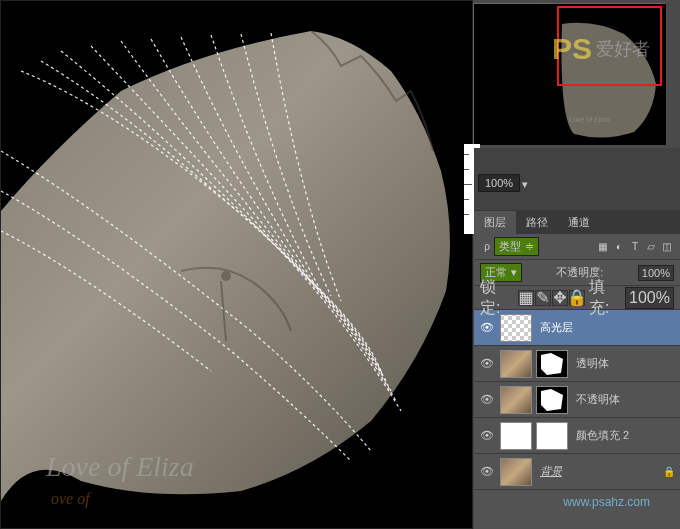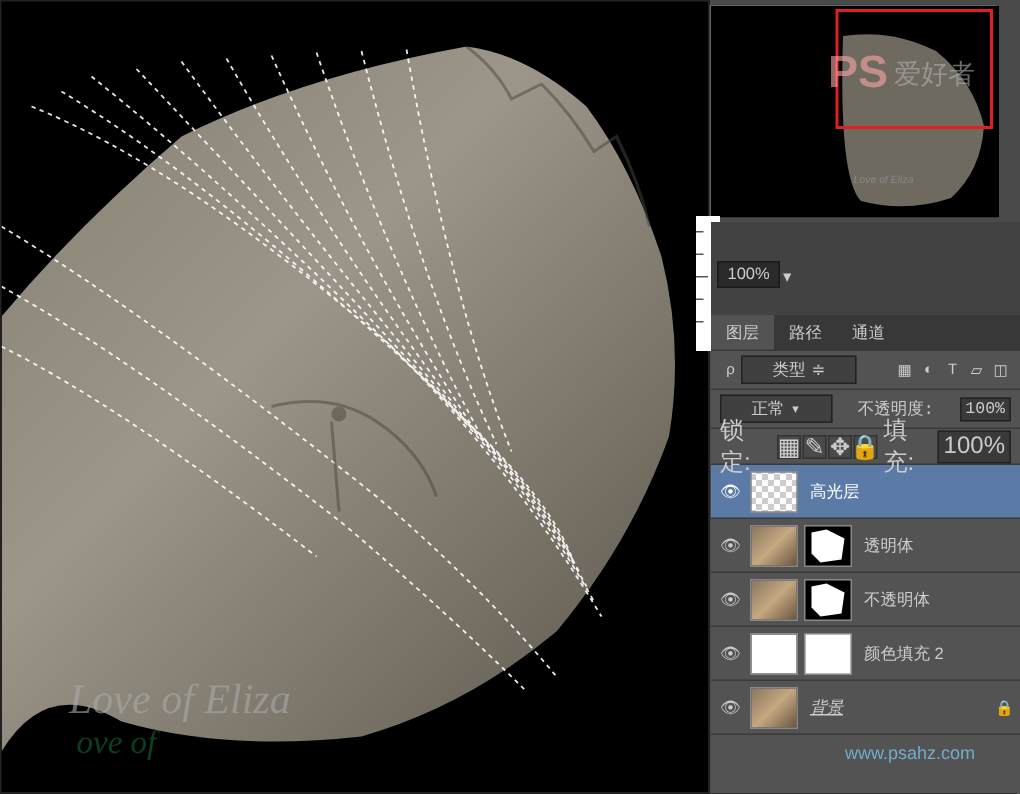--- a/index.html
+++ b/index.html
@@ -1,53 +1,53 @@
 <!DOCTYPE html>
 <html><head>
 <meta charset="utf-8">
 <style>
 * { margin: 0; padding: 0; box-sizing: border-box; }
 body { width: 680px; height: 529px; background: #4a4a4a; font-family: "Microsoft YaHei", sans-serif; font-size: 11px; color: #ccc; overflow: hidden; position: relative; }
 .canvas-area { position: absolute; left: 0; top: 0; width: 473px; height: 529px; background: #000; overflow: hidden; border: 1px solid #222; }
 .veil { position: absolute; left: 0; top: 30px; width: 470px; height: 470px; }
 .watermark-main { position: absolute; bottom: 45px; left: 45px; color: #aaa; font-style: italic; font-family: Georgia, serif; font-size: 28px; opacity: 0.6; }
-.watermark-sub { position: absolute; bottom: 20px; left: 50px; color: #15803d; font-style: italic; font-family: Georgia, serif; font-size: 22px; opacity: 0.5; }
+.watermark-sub { position: absolute; bottom: 20px; left: 50px; color: #a16207; font-style: italic; font-family: Georgia, serif; font-size: 16px; opacity: 0.5; }
 .nav-thumb { position: absolute; right: 15px; top: 3px; width: 192px; height: 141px; background: #000; border: 1px solid #666; }
 .nav-box { position: absolute; right: 2px; top: 2px; width: 105px; height: 80px; border: 2px solid #e02020; }
 .ruler { position: absolute; left: 464px; top: 144px; width: 16px; height: 90px; background: #fff; }
 .ruler-tick { position: absolute; left: 0; width: 5px; border-top: 1px solid #555; }
 .panel-top { position: absolute; right: 0; top: 148px; width: 206px; height: 62px; background: #424242; }
 .zoom { position: absolute; left: 4px; top: 26px; background: #2a2a2a; padding: 2px 6px; border: 1px solid #1a1a1a; }
 .zoom-arrow { position: absolute; left: 48px; top: 30px; }
-.panel-tabs { position: absolute; right: 0; top: 210px; width: 206px; height: 24px; background: #383838; display: flex; align-items: flex-start; }
+.panel-tabs { position: absolute; right: 0; top: 210px; width: 206px; height: 24px; background: #383838; display: flex; align-items: center; }
 .tab { padding: 4px 10px; cursor: pointer; }
 .tab.active { background: #535353; }
 .panel-layers { position: absolute; right: 0; top: 234px; width: 206px; height: 295px; background: #535353; }
 .row { display: flex; align-items: center; padding: 3px 6px; border-bottom: 1px solid #3a3a3a; }
 .row1 { height: 26px; }
-.sel { background: #404040; border: 1px solid #222; padding: 1px 20px; display: inline-flex; align-items: center; gap: 4px; }
+.sel { background: #4d7c0f; border: 1px solid #222; padding: 1px 4px; display: inline-flex; align-items: center; gap: 4px; }
 .icon-small { width: 14px; height: 14px; display: inline-flex; align-items: center; justify-content: center; color: #ccc; font-size: 10px; }
 .icon-group { display: flex; gap: 2px; margin-left: auto; }
-.row2 { height: 26px; gap: 6px; font-family: Liberation Mono, monospace; }
+.row2 { height: 26px; gap: 6px; }
 .opacity-val { background: #3a3a3a; padding: 1px 3px; border: 1px solid #222; margin-left: auto; }
 .row3 { height: 24px; gap: 4px; font-size: 16px; }
 .lock-icons { display: flex; gap: 1px; margin-left: 2px; }
 .lock-item { width: 16px; height: 16px; display: flex; align-items: center; justify-content: center; background: #4a4a4a; border: 1px solid #333; }
 .layer { display: flex; align-items: center; height: 36px; background: #535353; border-bottom: 1px solid #3a3a3a; padding: 0 4px; gap: 4px; }
 .layer.selected { background: #5b7aa6; color: #fff; }
 .eye { width: 18px; display: flex; align-items: center; justify-content: center; }
 .thumb { width: 32px; height: 28px; border: 1px solid #888; background: #fff; display: flex; align-items: center; justify-content: center; font-size: 14px; overflow: hidden; }
 .thumb.trans { background: repeating-conic-gradient(#ccc 0% 25%, #fff 0% 50%) 50% / 8px 8px; }
 .mask-thumb { width: 32px; height: 28px; border: 1px solid #888; background: #000; display: flex; align-items: center; justify-content: center; }
 .mask-white { width: 100%; height: 100%; background: #fff; }
 .layer-name { margin-left: 4px; }
 .photo-thumb { width: 100%; height: 100%; background: linear-gradient(135deg, #8a7560 0%, #c4a880 50%, #6a5540 100%); }
 .white-thumb { width: 100%; height: 100%; background: #fff; }
 .ps-watermark { position: absolute; top: 32px; right: 30px; opacity: 0.6; display: flex; align-items: center; gap: 4px; pointer-events: none; }
-.ps-logo { font-size: 30px; color: #fca5a5; font-weight: bold; }
+.ps-logo { font-size: 30px; color: #fde047; font-weight: bold; }
 .ps-text { font-size: 18px; color: #b0b0b0; }
 .ps-url { position: absolute; bottom: 20px; right: 30px; font-size: 12px; color: #7dd3fc; opacity: 0.7; pointer-events: none; }
 .bg-italic { font-style: italic; padding-right: 4px; text-decoration: underline; }
 .lock-badge { font-size: 10px; margin-left: auto; }
 </style>
 </head>
 <body>
 
 <div class="canvas-area">
   <svg class="veil" viewBox="0 0 470 470">

